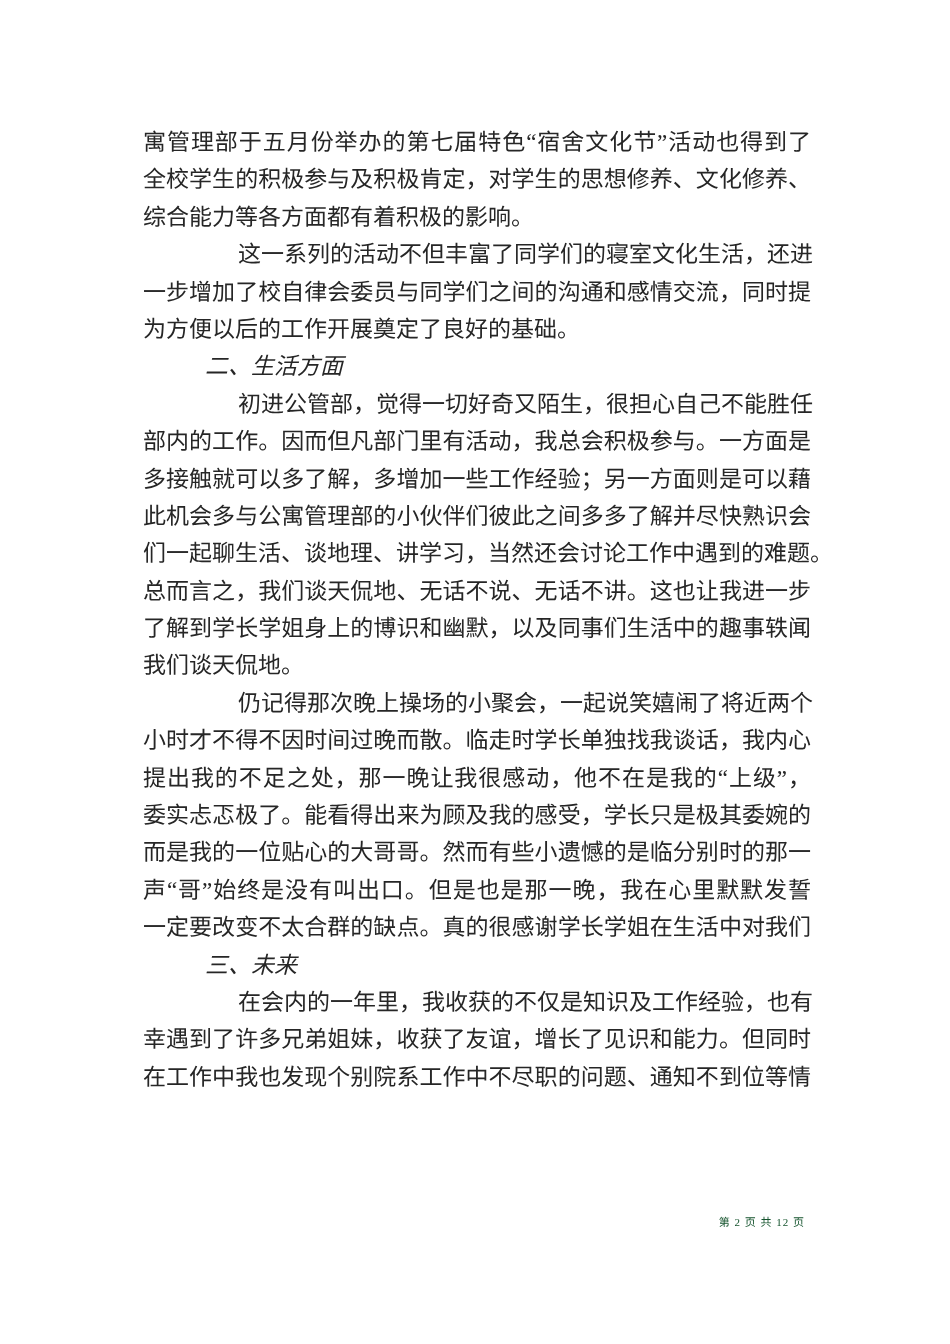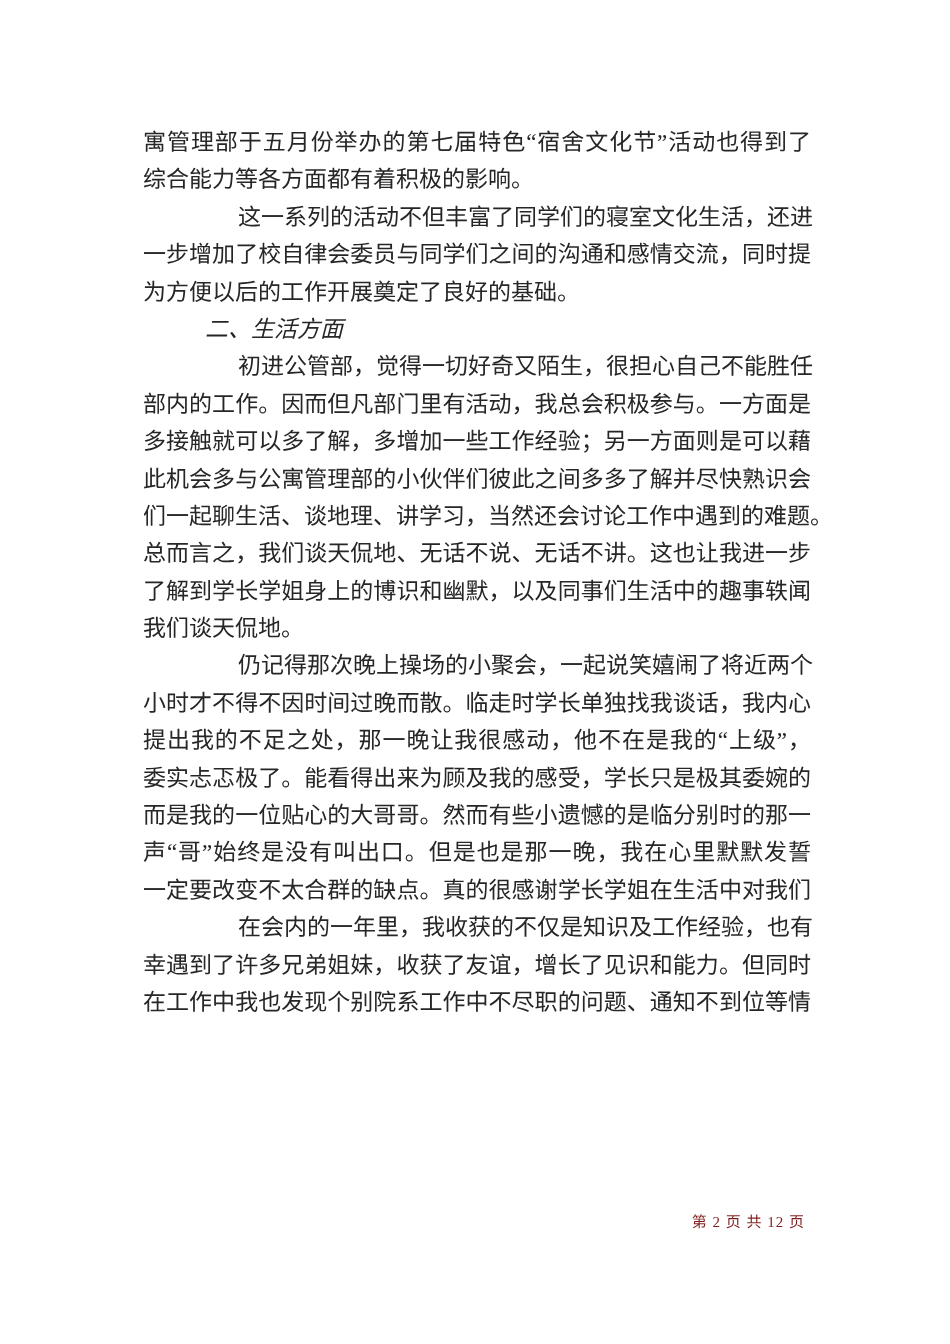--- a/index.html
+++ b/index.html
@@ -35,50 +35,52 @@
   }
   .line.fill { text-align-last: justify; }
   .line.end  { text-align-last: left; }
   .indent-none    { text-indent: 0; }
   .indent-para    { text-indent: 95px; }
   .indent-heading { text-indent: 62px; font-style: italic; }
   .page-footer {
     position: absolute;
     top: 1200px;
     right: 145px;
-    font-size: 15px;
+    font-size: 11px;
     line-height: 20px;
-    color: #7f1d1d;
+    color: #14532d;
     letter-spacing: 1px;
   }
 </style>
 </head>
 <body>
 
 <div class="page">
   <div class="text-block">
       <div class="line fill indent-none">寓管理部于五月份举办的第七届特色“宿舍文化节”活动也得到了</div>
+      <div class="line fill indent-none">全校学生的积极参与及积极肯定，对学生的思想修养、文化修养、</div>
       <div class="line end indent-none">综合能力等各方面都有着积极的影响。</div>
       <div class="line fill indent-para">这一系列的活动不但丰富了同学们的寝室文化生活，还进</div>
       <div class="line fill indent-none">一步增加了校自律会委员与同学们之间的沟通和感情交流，同时提</div>
       <div class="line end indent-none">为方便以后的工作开展奠定了良好的基础。</div>
       <div class="line end indent-heading">二、生活方面</div>
       <div class="line fill indent-para">初进公管部，觉得一切好奇又陌生，很担心自己不能胜任</div>
       <div class="line fill indent-none">部内的工作。因而但凡部门里有活动，我总会积极参与。一方面是</div>
       <div class="line fill indent-none">多接触就可以多了解，多增加一些工作经验；另一方面则是可以藉</div>
       <div class="line fill indent-none">此机会多与公寓管理部的小伙伴们彼此之间多多了解并尽快熟识会</div>
       <div class="line fill indent-none">们一起聊生活、谈地理、讲学习，当然还会讨论工作中遇到的难题。</div>
       <div class="line fill indent-none">总而言之，我们谈天侃地、无话不说、无话不讲。这也让我进一步</div>
       <div class="line fill indent-none">了解到学长学姐身上的博识和幽默，以及同事们生活中的趣事轶闻</div>
       <div class="line end indent-none">我们谈天侃地。</div>
       <div class="line fill indent-para">仍记得那次晚上操场的小聚会，一起说笑嬉闹了将近两个</div>
       <div class="line fill indent-none">小时才不得不因时间过晚而散。临走时学长单独找我谈话，我内心</div>
       <div class="line fill indent-none">提出我的不足之处，那一晚让我很感动，他不在是我的“上级”，</div>
       <div class="line fill indent-none">委实忐忑极了。能看得出来为顾及我的感受，学长只是极其委婉的</div>
       <div class="line fill indent-none">而是我的一位贴心的大哥哥。然而有些小遗憾的是临分别时的那一</div>
       <div class="line fill indent-none">声“哥”始终是没有叫出口。但是也是那一晚，我在心里默默发誓</div>
       <div class="line fill indent-none">一定要改变不太合群的缺点。真的很感谢学长学姐在生活中对我们</div>
+      <div class="line end indent-heading">三、未来</div>
       <div class="line fill indent-para">在会内的一年里，我收获的不仅是知识及工作经验，也有</div>
       <div class="line fill indent-none">幸遇到了许多兄弟姐妹，收获了友谊，增长了见识和能力。但同时</div>
       <div class="line fill indent-none">在工作中我也发现个别院系工作中不尽职的问题、通知不到位等情</div>
     </div>
   <div class="page-footer">第 2 页 共 12 页</div>
 </div>
 
 </body></html>

